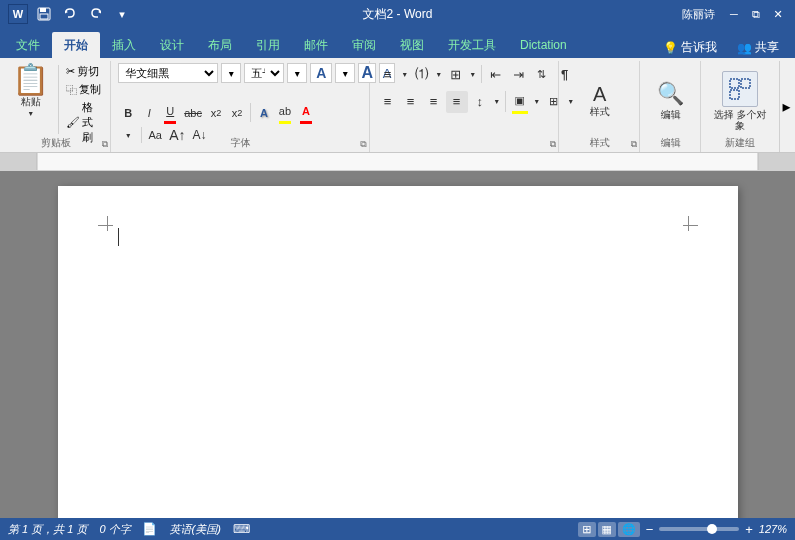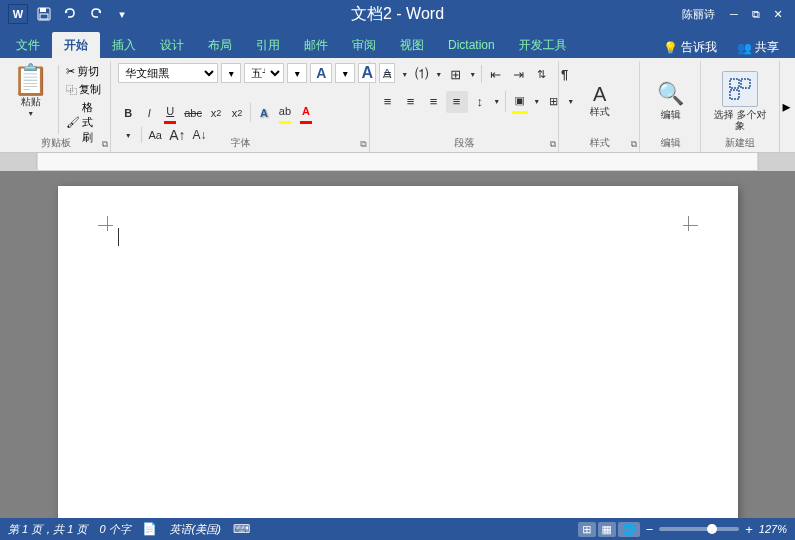--- a/index.html
+++ b/index.html
@@ -10,21 +10,21 @@
       background: #2b579a;
       height: 28px;
       display: flex;
       align-items: center;
       justify-content: space-between;
       padding: 0 8px;
       color: white;
       font-size: 12px;
     }
     #title-bar .title-left { display: flex; align-items: center; gap: 6px; }
-    #title-bar .title-center { position: absolute; left: 50%; transform: translateX(-50%); font-size: 16px; }
+    #title-bar .title-center { position: absolute; left: 50%; transform: translateX(-50%); font-size: 12px; }
     #title-bar .title-right { display: flex; align-items: center; gap: 4px; }
     .title-btn { width: 18px; height: 18px; display: flex; align-items: center; justify-content: center; cursor: pointer; font-size: 11px; }
 
     .qat-btn { width: 20px; height: 18px; display: flex; align-items: center; justify-content: center; cursor: pointer; font-size: 11px; color: white; }
 
     
     #ribbon-tabs {
       background: #2b579a;
       height: 30px;
       display: flex;
@@ -240,22 +240,22 @@
 <div id="ribbon-tabs">
   <div class="ribbon-tab">文件</div>
   <div class="ribbon-tab active">开始</div>
   <div class="ribbon-tab">插入</div>
   <div class="ribbon-tab">设计</div>
   <div class="ribbon-tab">布局</div>
   <div class="ribbon-tab">引用</div>
   <div class="ribbon-tab">邮件</div>
   <div class="ribbon-tab">审阅</div>
   <div class="ribbon-tab">视图</div>
+  <div class="ribbon-tab">开发工具</div>
   <div class="ribbon-tab">Dictation</div>
-  <div class="ribbon-tab">开发工具</div>
 
   <div class="ribbon-tab-right">
     <div class="rt-item">
       <span>💡</span>
       <span>告诉我</span>
     </div>
     <div class="rt-item">
       <span>👥</span>
       <span>共享</span>
     </div>
@@ -379,21 +379,20 @@
         <div style="display:flex;flex-direction:column;align-items:center;">
           <button class="para-btn" style="font-size:11px;">▣</button>
           <div style="background:#ffff00;width:16px;height:3px;"></div>
         </div>
         <button class="para-btn" style="font-size:8px;min-width:10px;">▾</button>
 
         <button class="para-btn" style="font-size:11px;">⊞</button>
         <button class="para-btn" style="font-size:8px;min-width:10px;">▾</button>
       </div>
     </div>
-    <div class="ribbon-group-label">段落</div>
     <div class="group-expand">⧉</div>
   </div>
 
   <div class="ribbon-group" style="min-width:80px;">
     <div class="ribbon-group-content" style="flex-direction:column;padding-bottom:14px;gap:3px;align-items:center;justify-content:center;">
       <div class="large-ribbon-btn">
         <div class="icon-area" style="font-size:20px;">A</div>
         <div class="btn-label">样式</div>
       </div>
     </div>

